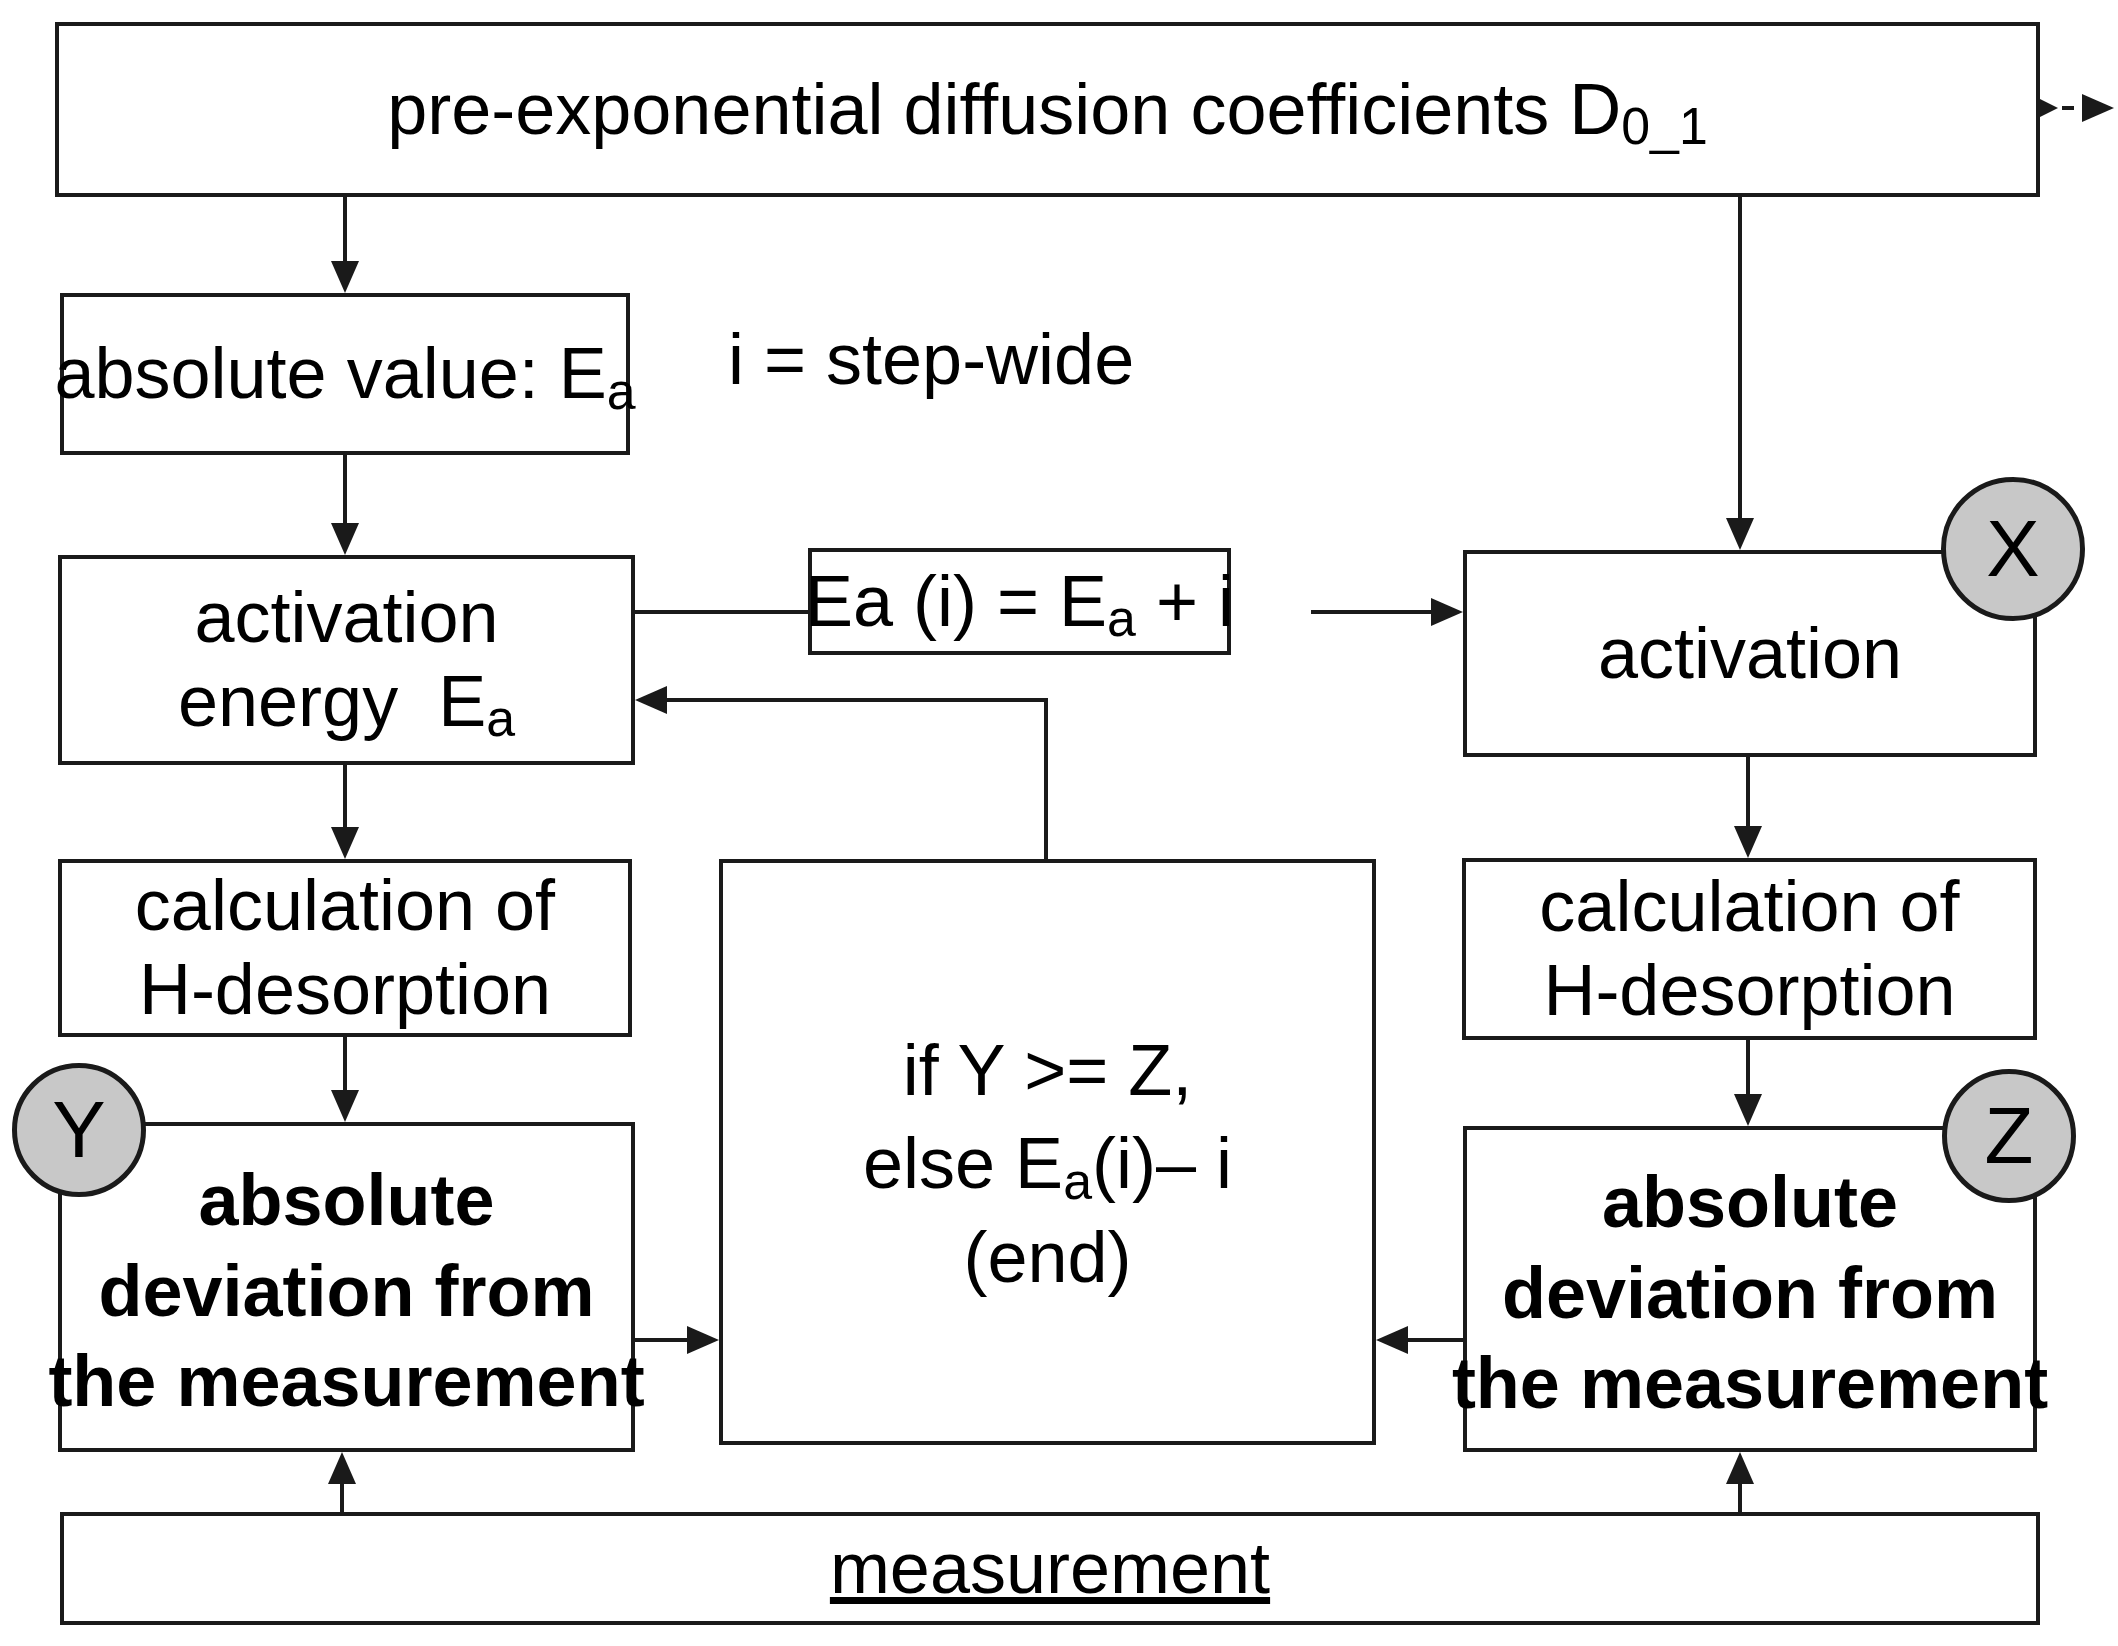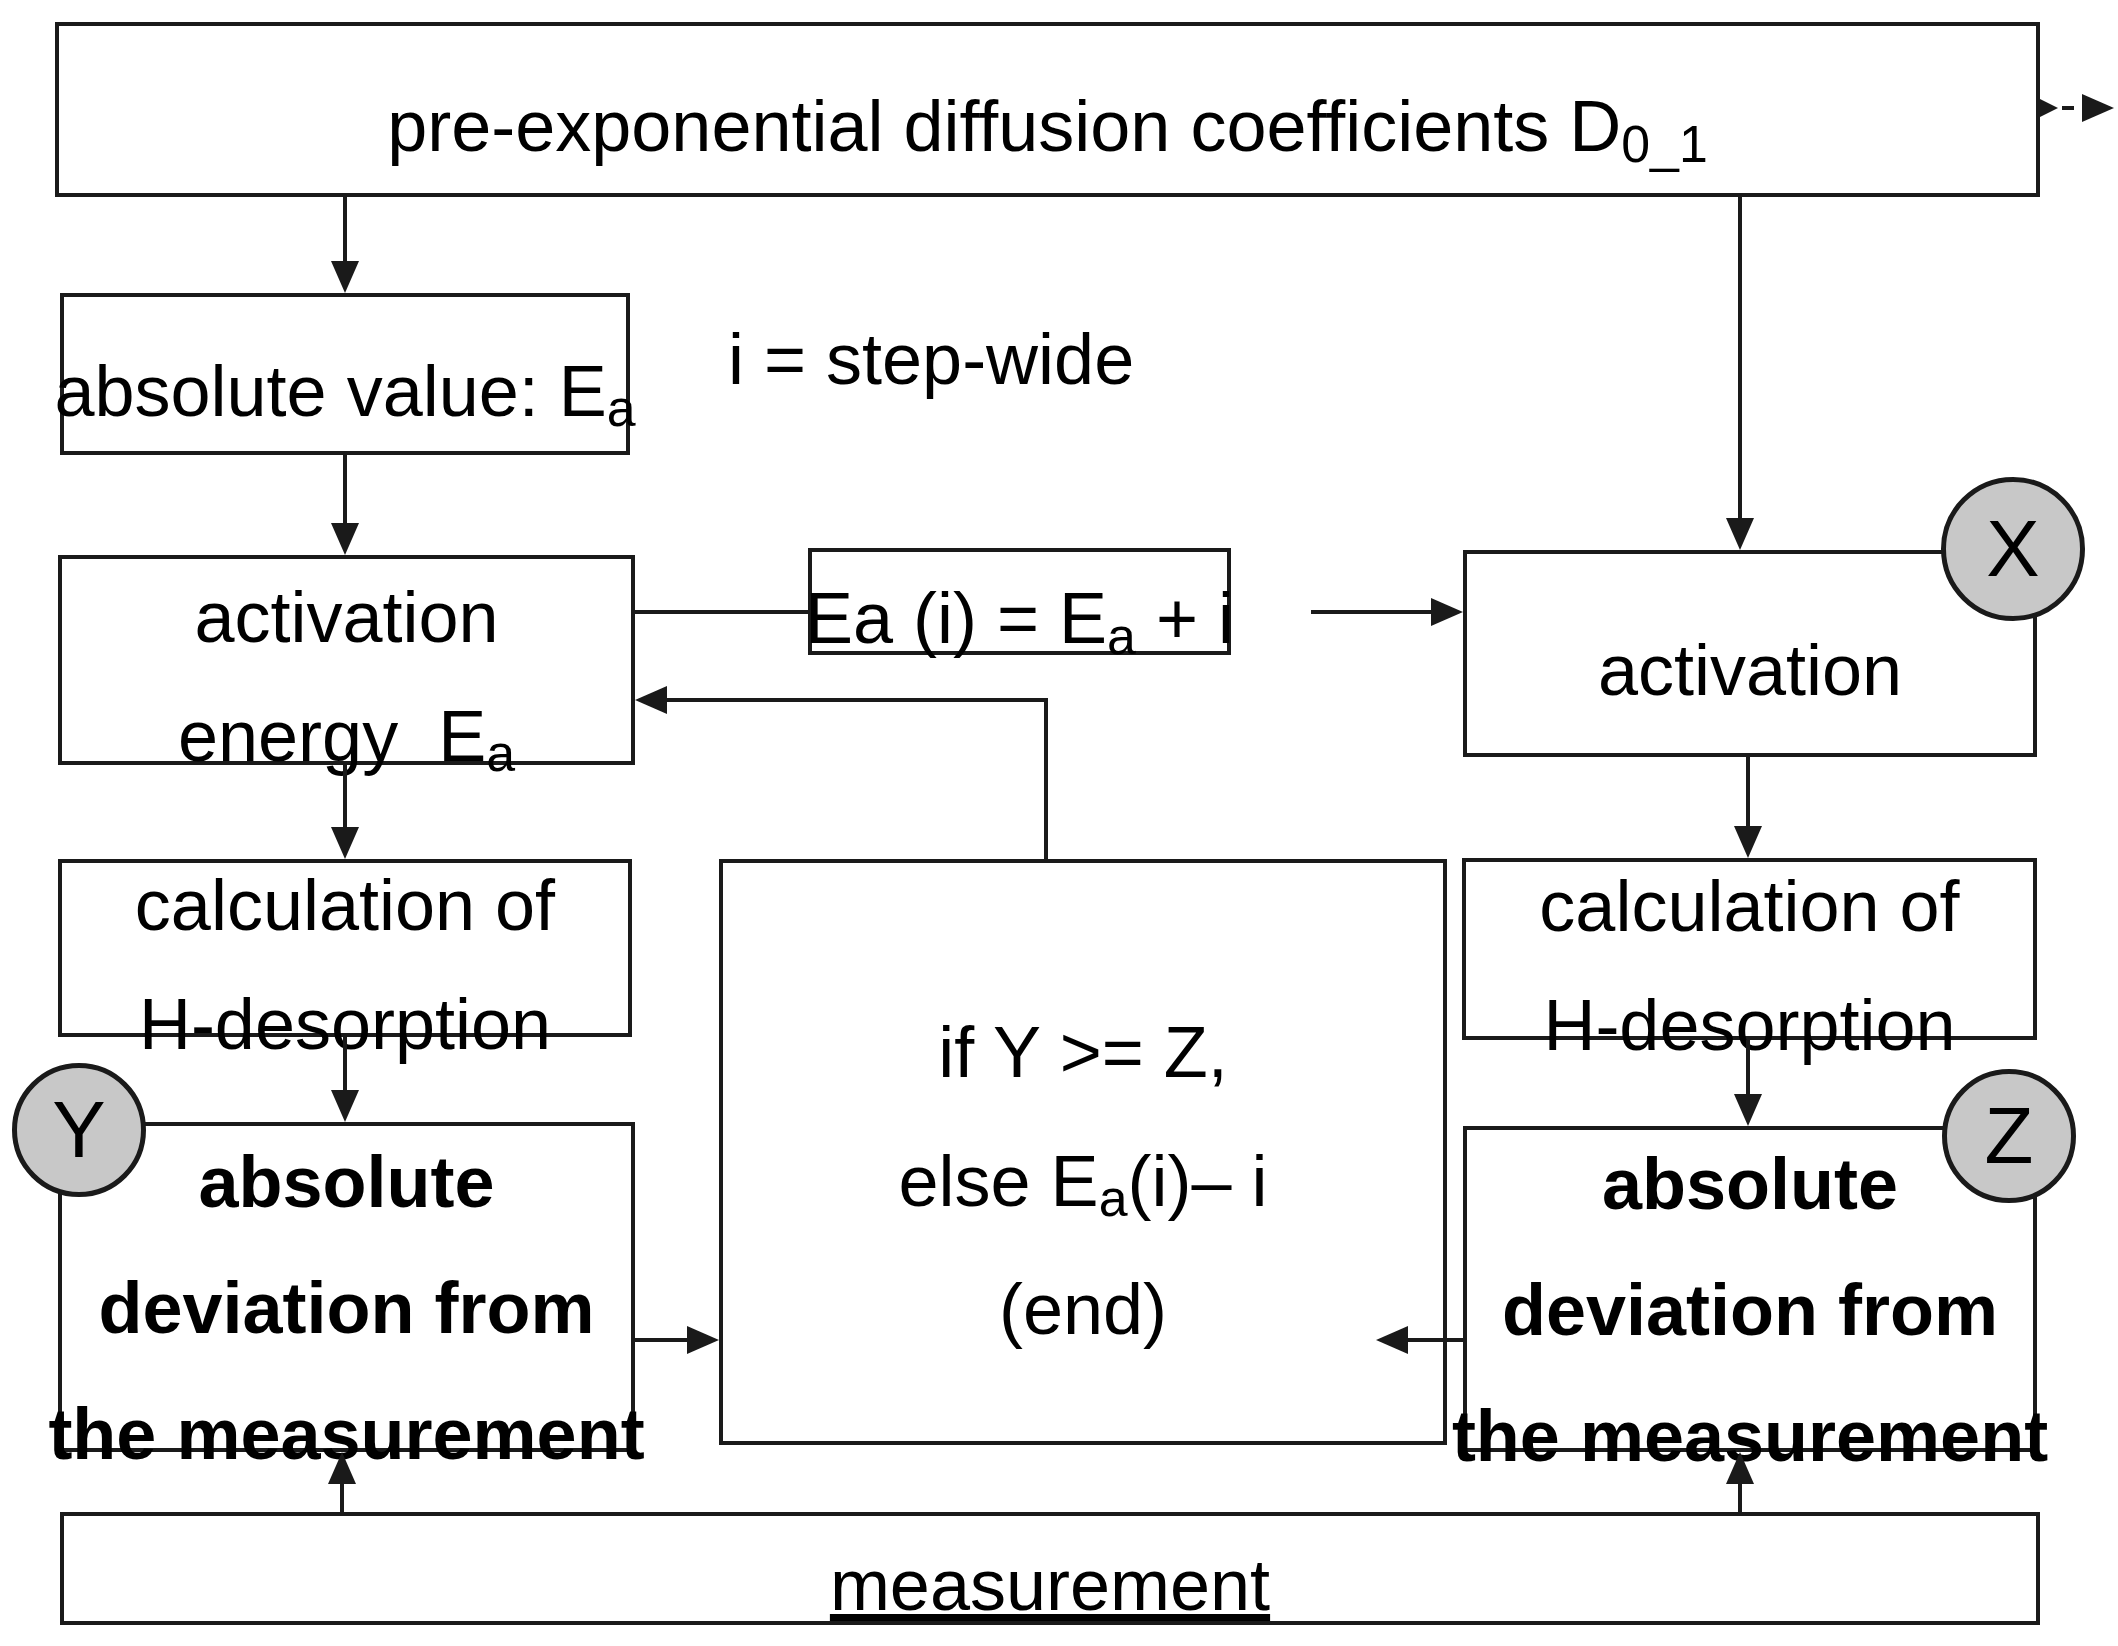--- a/index.html
+++ b/index.html
@@ -19,21 +19,21 @@
     border: 4px solid #1a1a1a;
     display: flex;
     flex-direction: column;
     align-items: center;
     justify-content: center;
     text-align: center;
     font-size: 72px;
     line-height: 1.16;
     z-index: 2;
   }
-  .node .tl { white-space: pre; margin-top: 35px; }
+  .node .tl { white-space: pre; }
   .sub {
     font-size: 0.72em;
     position: relative;
     top: 0.2em;
   }
   .lh-med  { line-height: 1.26; font-weight: bold; }
   .lh-loose{ line-height: 1.30; }
   .note {
     position: absolute;
     font-size: 72px;
@@ -94,21 +94,21 @@
   <div class="node" style="left:58px; top:859px; width:574px; height:178px;">
       <div class="tl"><span>calculation of</span></div>
       <div class="tl"><span>H-desorption</span></div>
     </div>
 
   <div class="node" style="left:1462px; top:858px; width:575px; height:182px;">
       <div class="tl"><span>calculation of</span></div>
       <div class="tl"><span>H-desorption</span></div>
     </div>
 
-  <div class="node lh-loose" style="left:719px; top:859px; width:728px; height:586px; padding-top:24px;">
+  <div class="node lh-loose" style="left:719px; top:859px; width:657px; height:586px; padding-top:24px;">
       <div class="tl"><span>if Y &gt;= Z,</span></div>
       <div class="tl"><span>else E</span><span class="sub">a</span><span>(i)– i</span></div>
       <div class="tl"><span>(end)</span></div>
     </div>
 
   <div class="node lh-med" style="left:58px; top:1122px; width:577px; height:330px; padding-top:8px;">
       <div class="tl"><span>absolute</span></div>
       <div class="tl"><span>deviation from</span></div>
       <div class="tl"><span>the measurement</span></div>
     </div>

